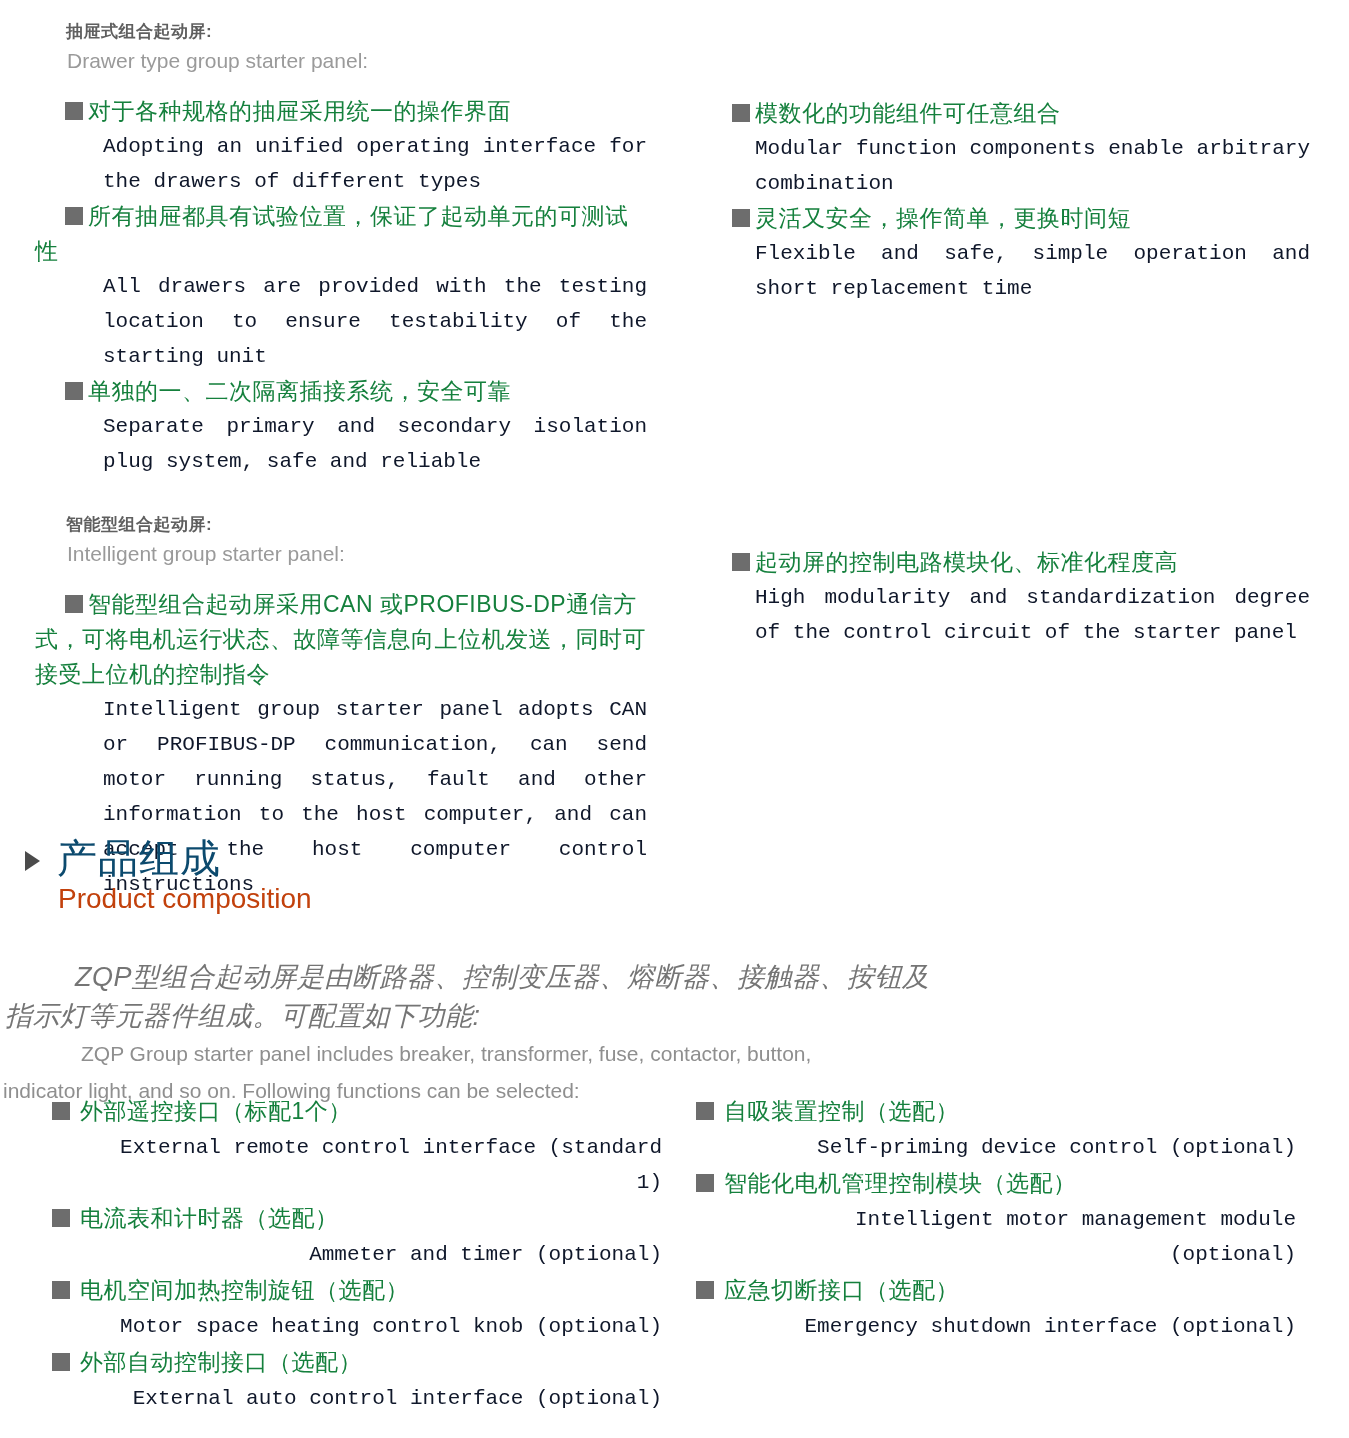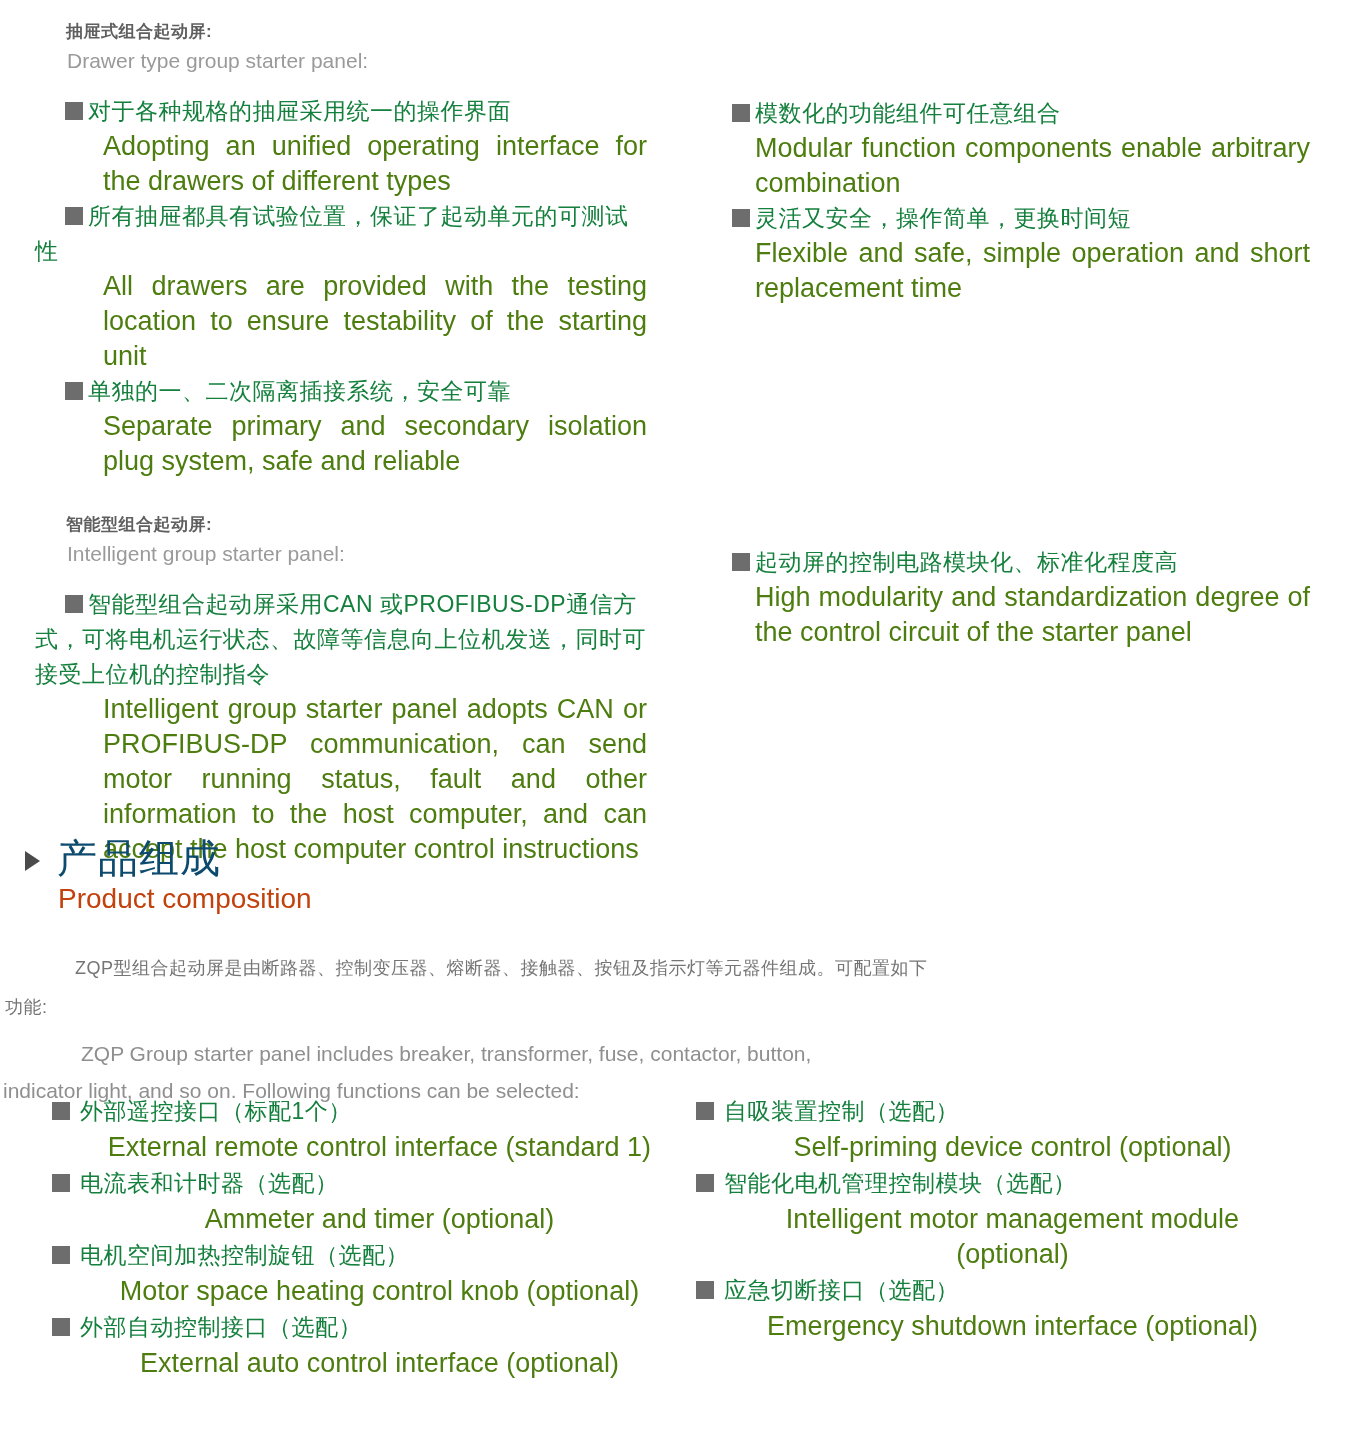--- a/index.html
+++ b/index.html
@@ -16,35 +16,35 @@
   .s2l{top:471px;margin-top:40px;}
   .s2r{top:545px;}
   
   .h-cn{font-size:17px;font-weight:bold;color:#5f5f5f;line-height:28px;margin-left:31px;letter-spacing:.5px;}
   .h-en{font-size:21px;color:#9a9a9a;line-height:30px;margin-left:32px;margin-bottom:18px;}
   
   .cn{font-size:23px;color:#15803d;line-height:35px;letter-spacing:.5px;}
   .left-col .cn{text-indent:30px;}
   .left-col .en{margin-left:68px;}
   .right-col .en{margin-left:23px;}
-  .en{font-size:27px;color:#4d7c0f;line-height:35px;text-align:justify;}
+  .en{font-size:21px;color:#0f172a;line-height:35px;text-align:justify;font-family:Liberation Mono, monospace;}
   .sq{display:inline-block;width:18px;height:18px;background:#6d6d6d;margin-right:5px;vertical-align:-1px;}
   .sq.g{margin-right:10px;}
   
   .arrow{position:absolute;left:25px;top:851px;width:0;height:0;
          border-left:15px solid #4b4b4b;border-top:10px solid transparent;border-bottom:10px solid transparent;}
   .t-cn{position:absolute;left:57px;top:836px;font-size:40px;color:#0c4a6e;line-height:44px;letter-spacing:1px;}
   .t-en{position:absolute;left:58px;top:883px;font-size:28px;color:#c2410c;line-height:32px;}
   
-  .p-cn{position:absolute;left:5px;top:931px;width:930px;font-size:18px;color:#757575;line-height:39px;text-indent:70px;letter-spacing:.5px;}
+  .p-cn{position:absolute;left:5px;top:931px;width:930px;font-size:27px;color:#757575;line-height:39px;text-indent:70px;letter-spacing:.5px;font-style:italic;}
   .p-en{position:absolute;left:3px;top:1014px;width:880px;font-size:21px;color:#8f8f8f;line-height:37px;text-indent:78px;}
   
   .bot{top:1093px;}
   .bot .cn{line-height:37px;}
-  .bot .en{line-height:35px;text-align:center;}
+  .bot .en{line-height:35px;text-align:right;}
   .bot-left{left:22px;width:640px;}
   .bot-left .cn{text-indent:30px;}
   .bot-left .en{margin-left:75px;}
   .bot-right{left:696px;width:600px;}
   .bot-right .en{margin-left:33px;}
 </style>
 </head>
 <body>
 
 <div id="page">

